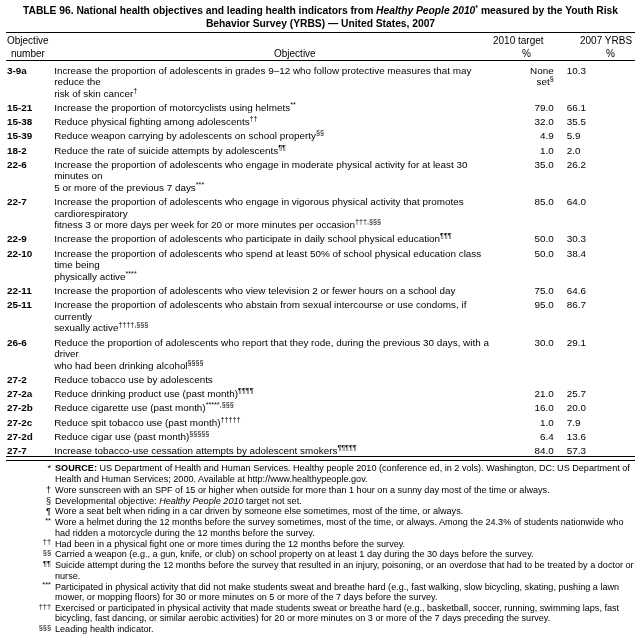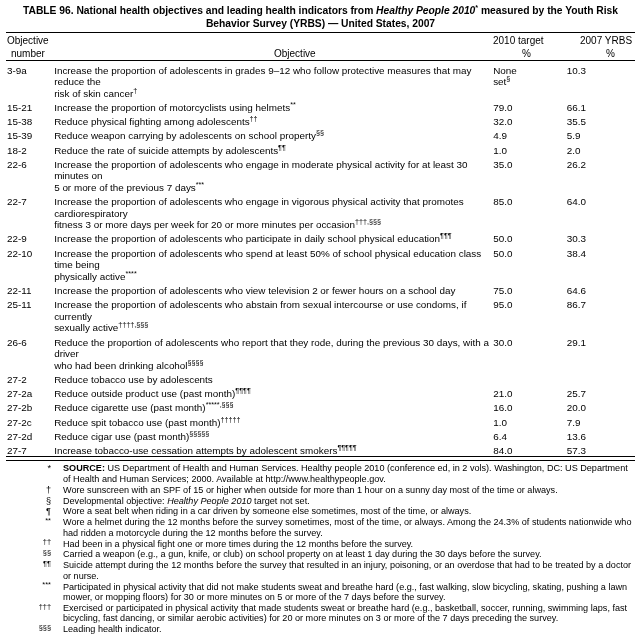--- a/index.html
+++ b/index.html
@@ -85,28 +85,29 @@
     line-height: 11.6px;
   }
   table.data td {
     padding: 0;
     vertical-align: top;
   }
   .c-num {
     width: 48px;
     padding-left: 1px !important;
     white-space: nowrap;
+    font-weight: bold;
   }
   .c-obj {
     width: 449px;
     padding-right: 4px !important;
   }
   .c-target {
     width: 62px;
-    text-align: left;
+    text-align: right;
     padding-right: 13px !important;
     white-space: nowrap;
   }
   .c-yrbs {
     width: 66px;
     padding-right: 4px !important;
     white-space: nowrap;
   }
   .rowpad td { padding-top: 2.6px !important; }
   .rowpad-first td { padding-top: 3.4px !important; }
@@ -138,21 +139,20 @@
     box-sizing: border-box;
     font-size: 7.4px;
     line-height: 10.6px;
     white-space: nowrap;
     position: relative;
     top: -1.2px;
   }
   .fn-mark.big { font-size: 9.1px; top: 0; }
   .fn-body {
     flex: 1;
-    margin-left: 8px;
   }
   .fn-body .ital { font-style: italic; }
   .fn-body .bold { font-weight: bold; }
 </style>
 </head>
 <body>
 
 <div class="page">
 
   <div class="table-title">
@@ -308,21 +308,21 @@
             <div class="obj-text"><span>Reduce tobacco use by adolescents</span></div>
           </td>
           <td class="c-target">
             <div></div>
           </td>
           <td class="c-yrbs"></td>
         </tr>
         <tr class="rowpad">
           <td class="c-num">27-2a</td>
           <td class="c-obj">
-            <div class="obj-text"><span>Reduce outside product use (past month)</span><span class="sup">¶¶¶¶</span></div>
+            <div class="obj-text"><span>Reduce drinking product use (past month)</span><span class="sup">¶¶¶¶</span></div>
           </td>
           <td class="c-target">
             <div>21.0</div>
           </td>
           <td class="c-yrbs">25.7</td>
         </tr>
         <tr class="rowpad">
           <td class="c-num">27-2b</td>
           <td class="c-obj">
             <div class="obj-text"><span>Reduce cigarette use (past month)</span><span class="sup">*****,§§§</span></div>

